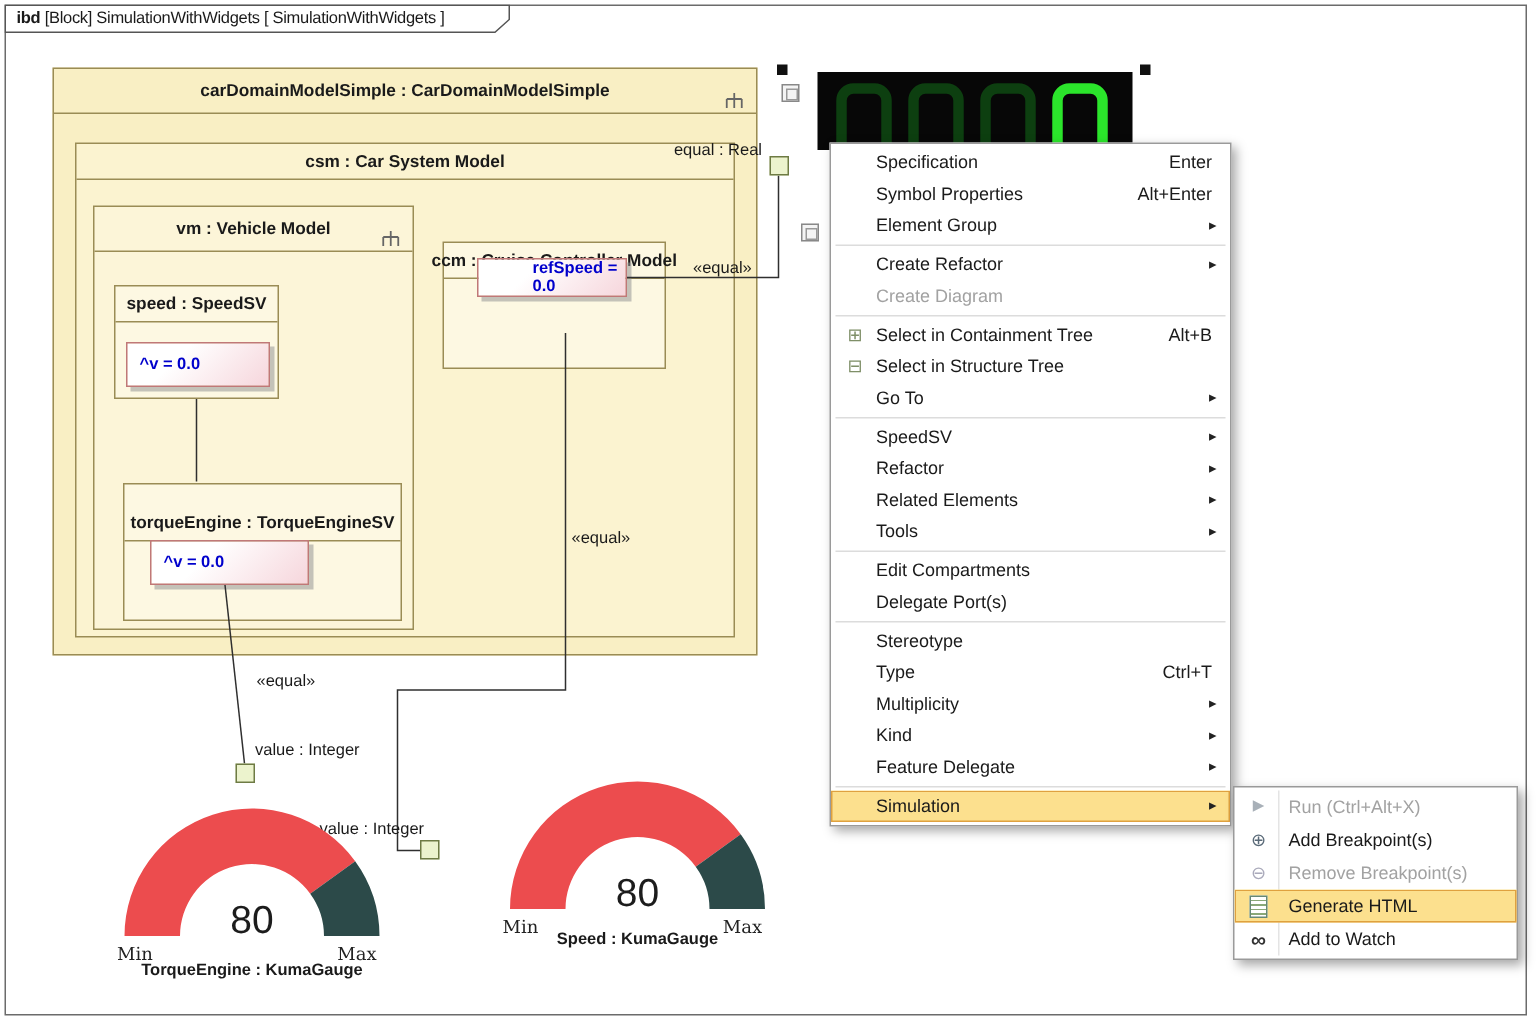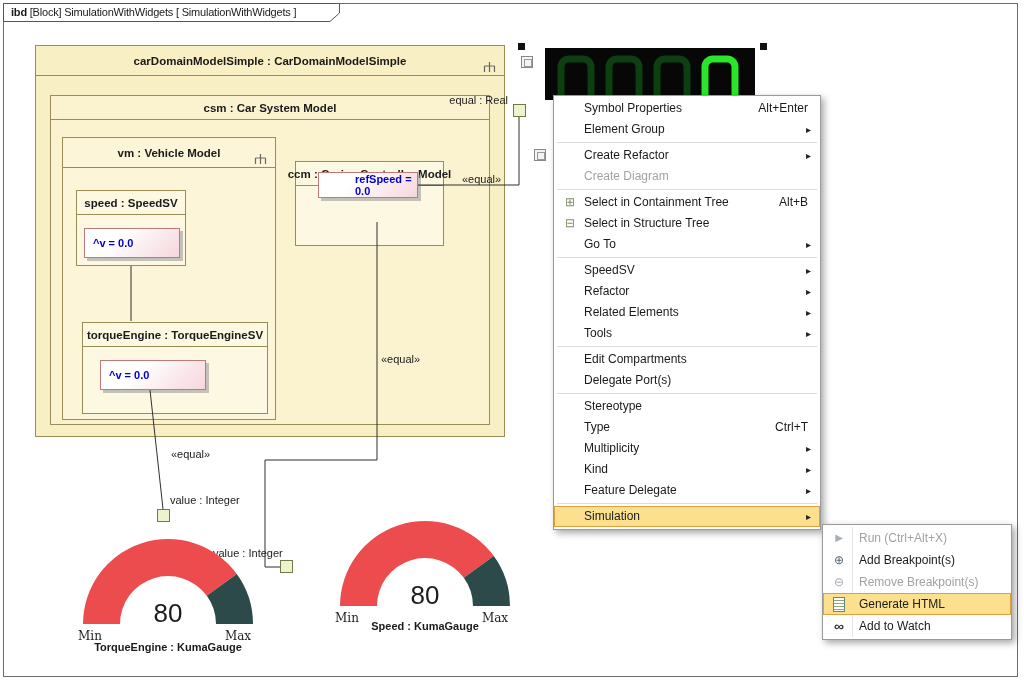--- a/index.html
+++ b/index.html
@@ -94,21 +94,21 @@
 <div class="block" style="left:76px;top:190px;width:110px;height:76px;background:#FDF8E2;">
   <div class="block-header" style="height:23px;">
     <span>speed : SpeedSV</span>
   </div>
 </div>
 <div class="value-box vb-left" style="left:84px;top:228px;width:96px;height:30px;">
   <span>^v = 0.0</span>
 </div>
 
 <div class="block" style="left:82px;top:322px;width:186px;height:92px;background:#FDF8E2;">
-  <div class="block-header" style="height:23px;">
+  <div class="block-header" style="height:23px;margin-top:14px;">
     <span>torqueEngine : TorqueEngineSV</span>
   </div>
 </div>
 <div class="value-box vb-left" style="left:100px;top:360px;width:106px;height:30px;">
   <span>^v = 0.0</span>
 </div>
 
 <div class="block" style="left:295px;top:137px;width:149px;height:85px;background:#FDF8E2;margin-top:24px;">
   <div class="block-header" style="height:23px;">
     <span>ccm : Cruise Controller Model</span>
@@ -162,20 +162,24 @@
   <path d="M10,92 A85,85 0 0 1 163.8,42.1 L133.8,63.8 A48,48 0 0 0 47,92 Z" fill="#EC4C4E"></path>
   <path d="M163.8,42.1 A85,85 0 0 1 180,92 L143,92 A48,48 0 0 0 133.8,63.8 Z" fill="#2C4A49"></path>
   <text class="gval" x="95" y="90" text-anchor="middle">80</text>
   <text class="minmax" x="17" y="108" text-anchor="middle">Min</text>
   <text class="minmax" x="165" y="108" text-anchor="middle">Max</text>
 </svg>
 <div class="gauge-title" style="left:330px;top:620px;">Speed : KumaGauge</div>
 
 <div class="menu ctx">
   <div class="mi">
+    <span>Specification</span>
+    <span class="mi-short">Enter</span>
+  </div>
+  <div class="mi">
     <span>Symbol Properties</span>
     <span class="mi-short">Alt+Enter</span>
   </div>
   <div class="mi">
     <span>Element Group</span>
     <span class="mi-arrow">▸</span>
   </div>
   <div class="sep"></div>
   <div class="mi">
     <span>Create Refactor</span>

